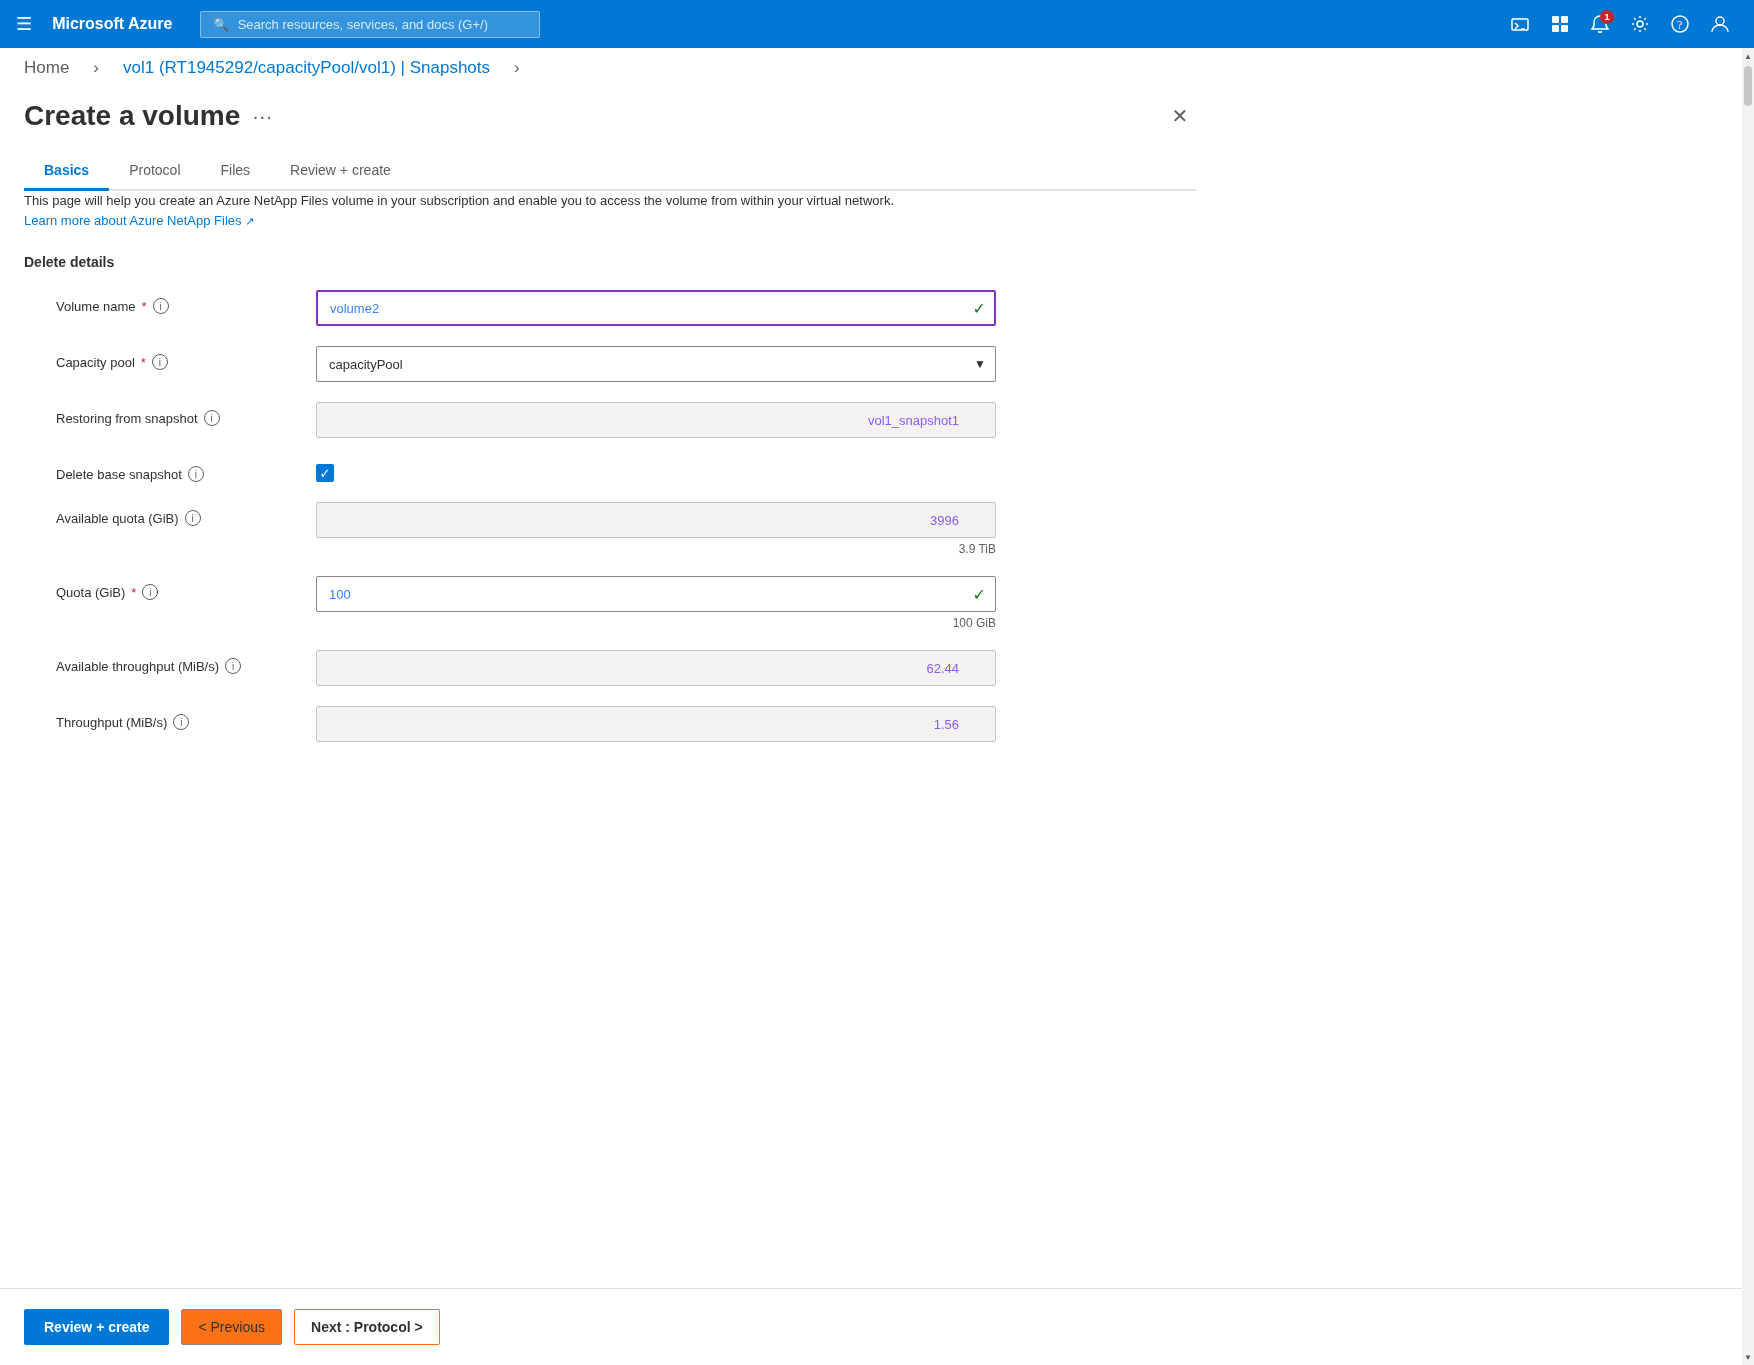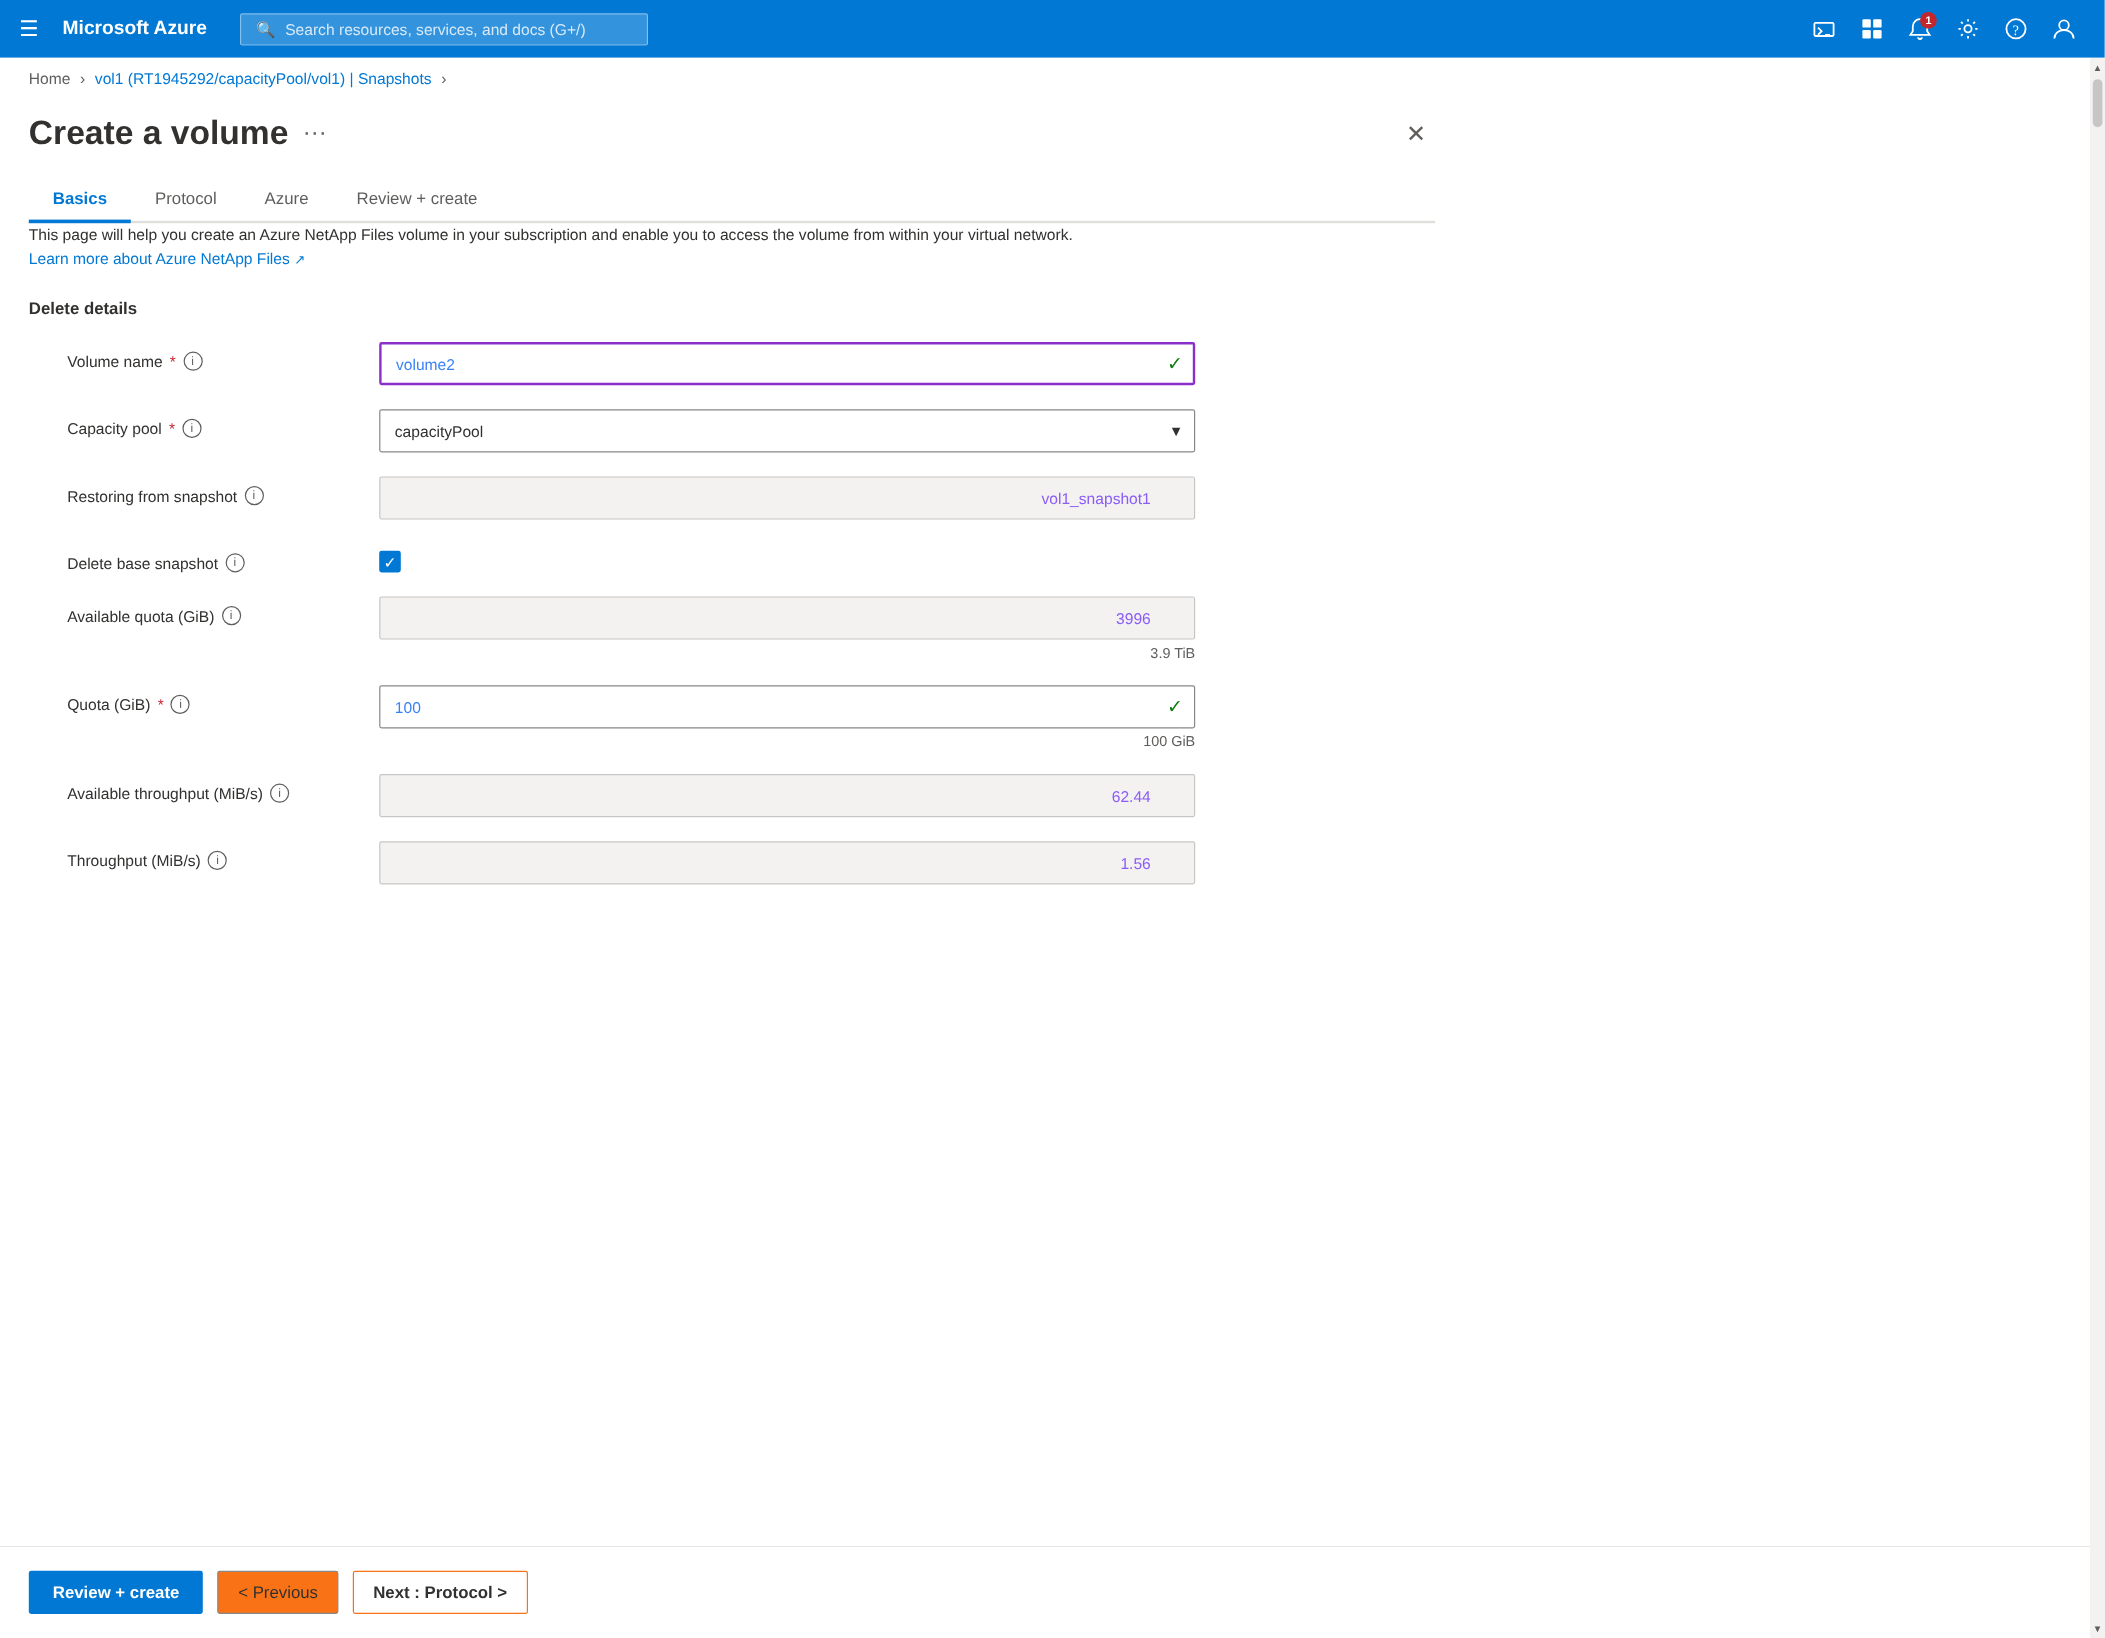--- a/index.html
+++ b/index.html
@@ -63,22 +63,22 @@
       width: 14px; height: 14px;
       display: flex; align-items: center; justify-content: center;
       font-weight: 700;
     }
 
     
     .breadcrumb {
       padding: 10px 24px;
       display: flex;
       align-items: center;
-      gap: 8px;
-      font-size: 13px;
+      gap: 24px;
+      font-size: 17px;
       color: #0078d4;
     }
     .breadcrumb-sep { color: #605e5c; }
     .breadcrumb-home { color: #605e5c; }
     .breadcrumb-link { color: #0078d4; cursor: pointer; text-decoration: none; }
 
     
     .main {
       padding: 0 24px 24px 24px;
       max-width: 1220px;
@@ -406,21 +406,21 @@
 
     <div class="page-header">
       <h1 class="page-title">Create a volume</h1>
       <span class="page-header-dots">···</span>
       <span class="close-btn">✕</span>
     </div>
 
     <div class="tabs">
       <div class="tab active">Basics</div>
       <div class="tab">Protocol</div>
-      <div class="tab">Azure</div>
+      <div class="tab">Files</div>
       <div class="tab">Review + create</div>
     </div>
 
     <p class="description">
       <span>This page will help you create an Azure NetApp Files volume in your subscription and enable you to access the volume from within your virtual network.</span>
       <a> <span>Learn more about Azure NetApp Files</span> <span class="external-icon">↗</span></a>
     </p>
 
     <div class="section-title">Delete details</div>
 

